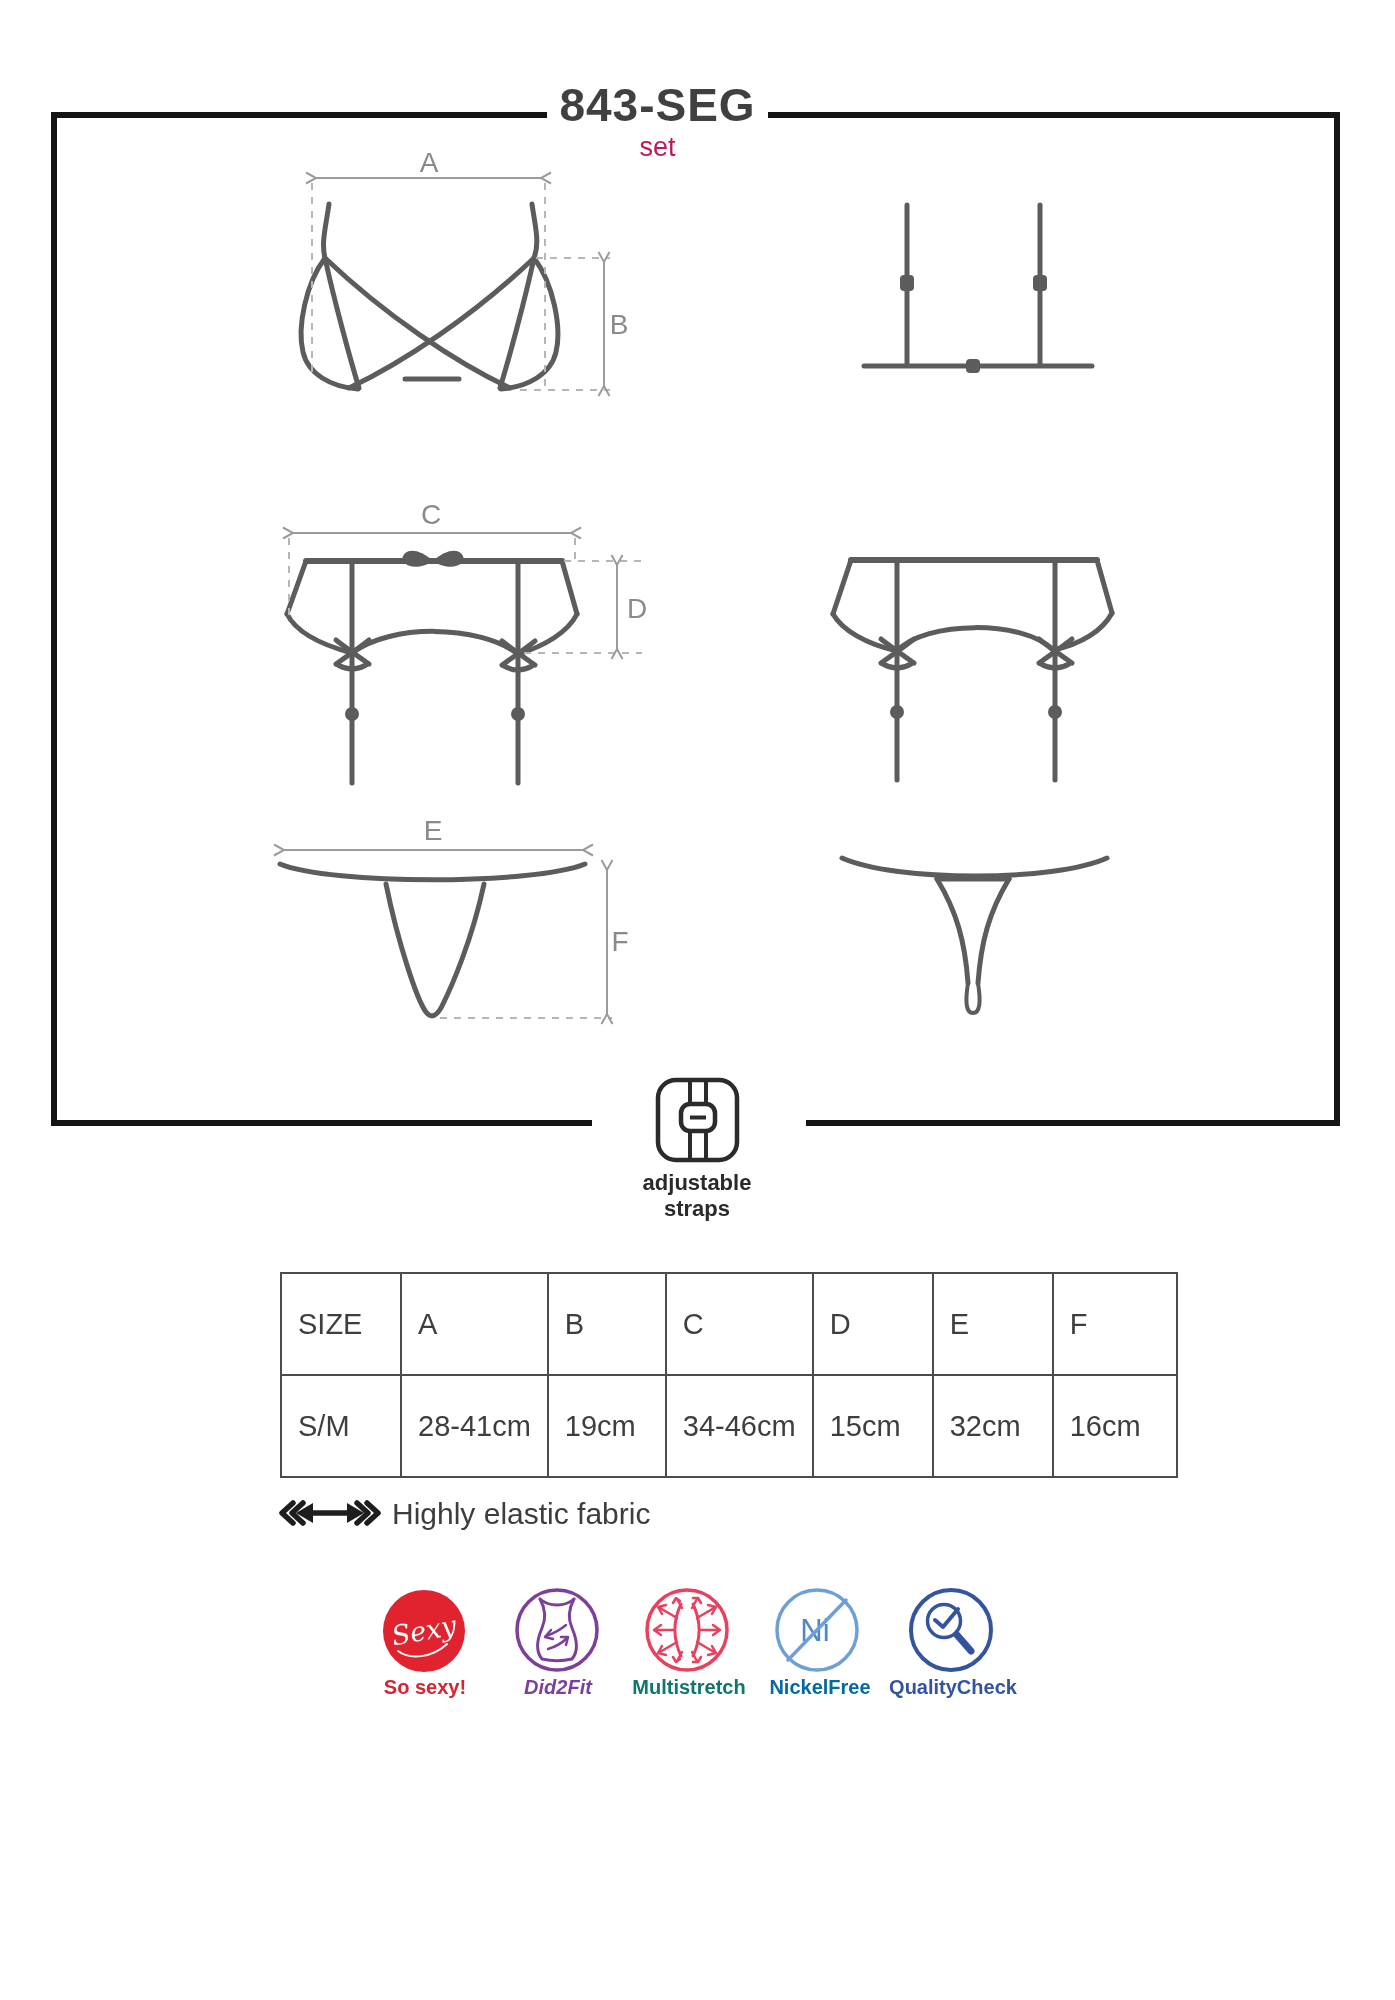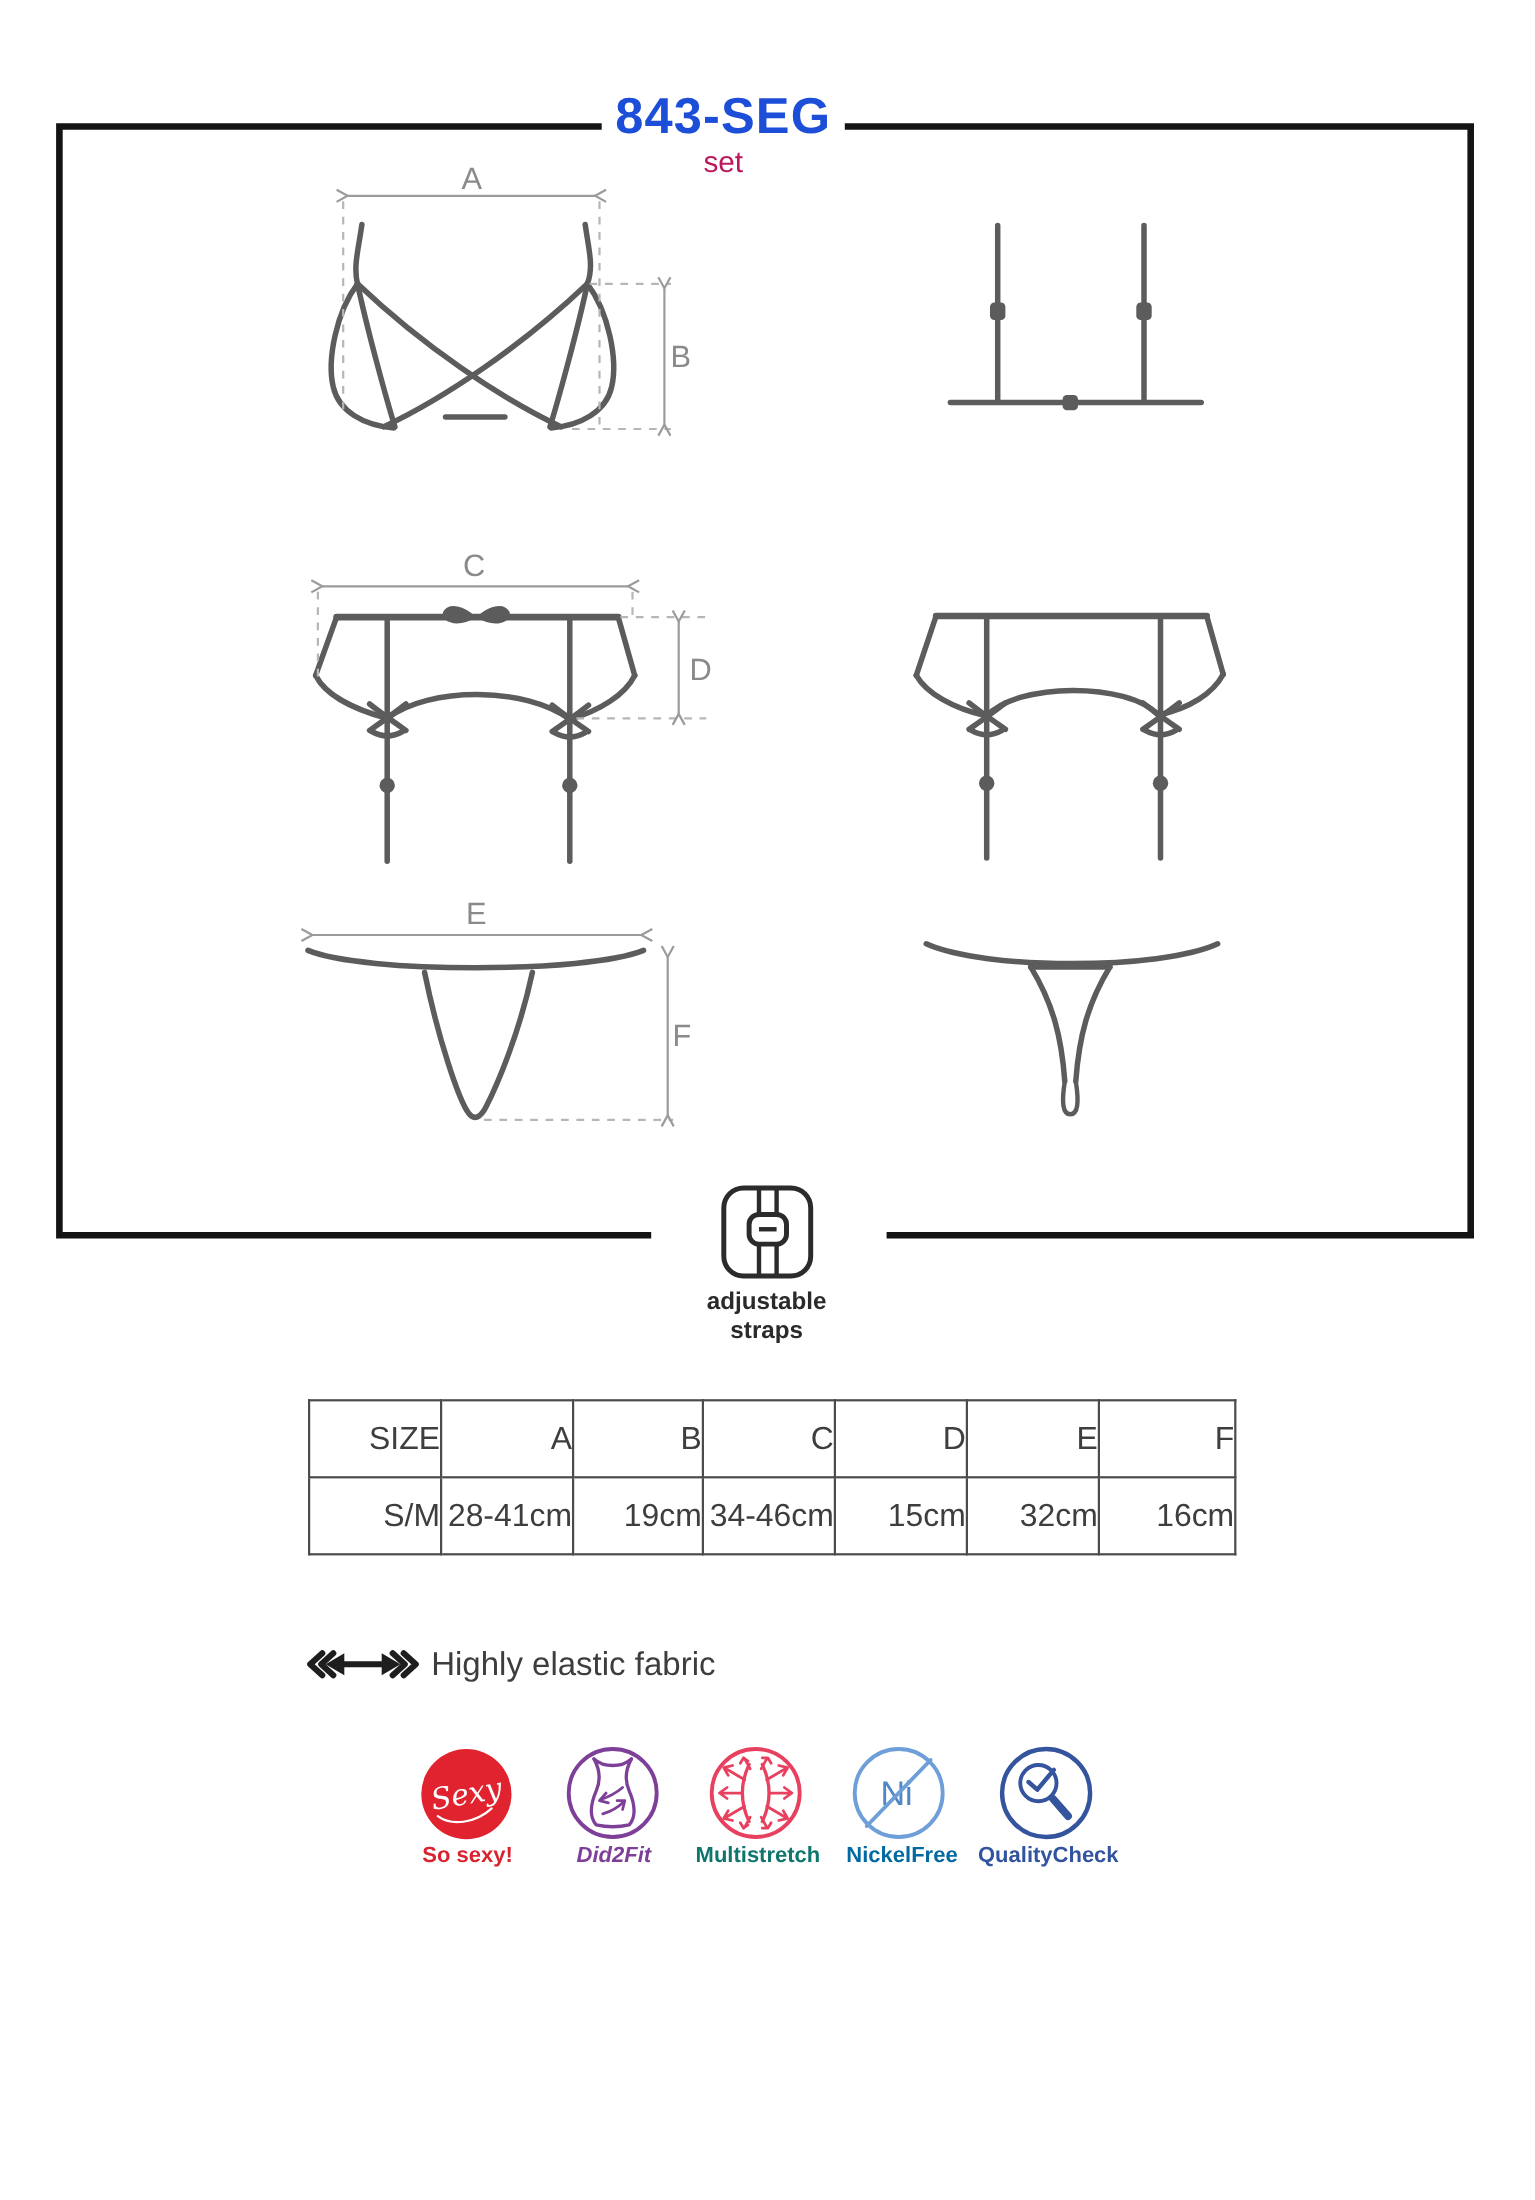--- a/index.html
+++ b/index.html
@@ -2,30 +2,30 @@
 <html><head>
 <meta charset="utf-8">
 <style>
   html,body{margin:0;padding:0;background:#ffffff;}
   .canvas{
     position:relative;width:1395px;height:2000px;background:#ffffff;
     font-family:"Liberation Sans",sans-serif;overflow:hidden;
   }
   .layer{position:absolute;left:0;top:0;}
   .title-wrap{position:absolute;left:547px;top:80px;width:221px;text-align:center;}
-  .title{font-size:46px;font-weight:bold;color:#1d4ed8;letter-spacing:1px;line-height:50px;}
+  .title{font-size:46px;font-weight:bold;color:#404040;letter-spacing:1px;line-height:50px;}
   .subtitle{font-size:27px;color:#be185d;line-height:30px;margin-top:2px;}
   .straps-caption{position:absolute;left:617px;top:1170px;width:160px;text-align:center;
     font-size:22px;font-weight:bold;color:#2a2a2a;line-height:26px;}
   table.size-table{
     position:absolute;left:280px;top:1272px;border-collapse:collapse;table-layout:fixed;
   }
   table.size-table td{
-    border:2px solid #4b4b4b;text-align:right;vertical-align:middle;
-    font-size:29px;color:#3e3e3e;white-space:nowrap;height:68px;padding:0;
+    border:2px solid #4b4b4b;text-align:left;vertical-align:middle;
+    font-size:29px;color:#3e3e3e;white-space:nowrap;height:68px;padding:16px;
   }
   .fabric-note{position:absolute;left:392px;top:1497px;font-size:30px;color:#3d3d3d;}
   .badge-label{position:absolute;top:1676px;width:170px;text-align:center;
     font-size:20px;font-weight:bold;}
   .bl-0{left:340px;color:#d9232e;}
   .bl-1{left:473px;color:#7d3f98;font-style:italic;}
   .bl-2{left:604px;color:#0f766e;}
   .bl-3{left:735px;color:#0369a1;}
   .bl-4{left:868px;color:#32549f;}
   .art{stroke:#5c5c5c;stroke-width:5;fill:none;stroke-linecap:round;stroke-linejoin:round;}

